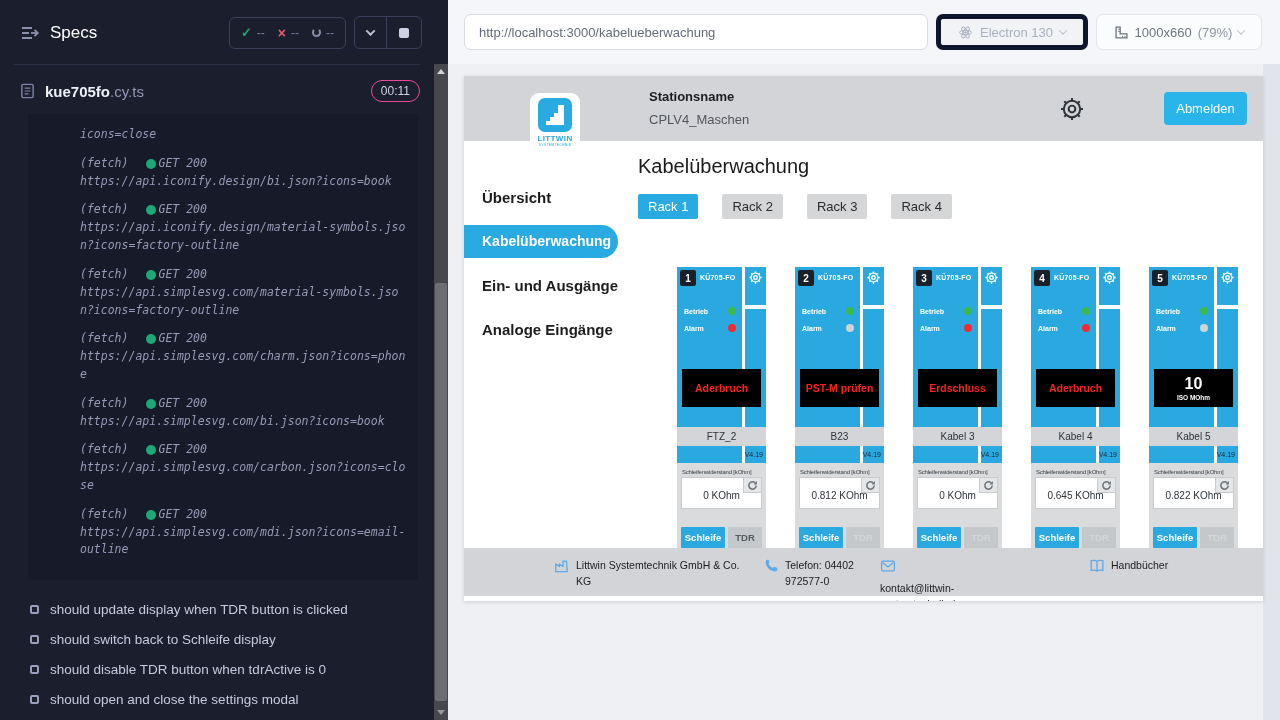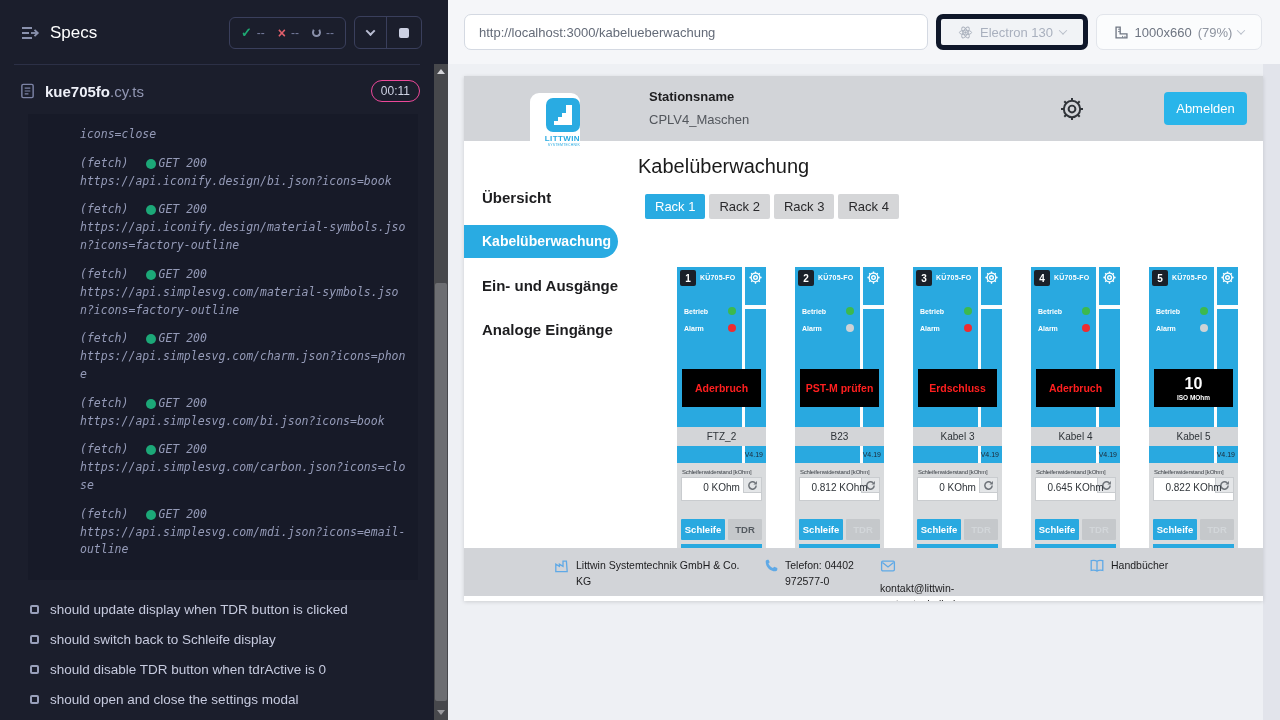--- a/index.html
+++ b/index.html
@@ -51,35 +51,35 @@
   .url-box { width:464px; height:36px; background:#fff; border:1px solid #d4d9e2; border-radius:7px; display:flex; align-items:center; padding:0 14px; font-size:13px; color:#646b78; }
   .browser-box { width:152px; height:36px; margin-left:8px; border:5px solid #0f172a; border-radius:7px; background:#f1f3f6; display:flex; align-items:center; justify-content:center; gap:7px; font-size:13px; color:#a9b0be; }
   .size-box { width:166px; height:36px; margin-left:8px; border:1px solid #e2e5eb; border-radius:7px; background:#fbfcfd; display:flex; align-items:center; justify-content:center; gap:6px; font-size:13px; color:#6e7582; }
   .zoom-label { color:#8d939f; }
   .chev-sm { width:6px; height:6px; border-right:1.5px solid #b9bfca; border-bottom:1.5px solid #b9bfca; transform:rotate(45deg) translate(-1px,-1px); }
   .right-strip { position:absolute; right:0; top:64px; bottom:0; width:17px; background:#e2e4eb; }
 
   
   .viewport { position:absolute; left:16px; top:76px; width:799px; height:525px; background:#fff; box-shadow:0 1px 4px rgba(0,0,0,.14); overflow:hidden; }
   .app-header { height:65px; background:#d2d4d8; position:relative; z-index:6; }
-  .logo-badge { position:absolute; left:66px; top:17px; width:50px; height:58px; background:#fff; border-radius:9px; z-index:7; display:flex; flex-direction:column; align-items:flex-end; padding-top:5px; }
+  .logo-badge { position:absolute; left:66px; top:17px; width:50px; height:58px; background:#fff; border-radius:9px; z-index:7; display:flex; flex-direction:column; align-items:center; padding-top:5px; }
   .logo-text { font-size:8px; font-weight:bold; color:#29abe2; letter-spacing:.4px; margin-top:2px; }
   .logo-sub { font-size:3.5px; color:#29abe2; letter-spacing:.2px; }
   .station { position:absolute; left:185px; top:13px; }
   .station-label { font-size:13px; font-weight:bold; color:#1d1d1f; }
   .station-name { font-size:13px; color:#52565c; margin-top:8px; }
   .gear-btn { position:absolute; left:594px; top:19px; width:28px; height:28px; cursor:pointer; }
   .logout-btn { position:absolute; left:700px; top:16px; width:83px; height:33px; background:#29b5ea; border-radius:4px; color:#fff; font-size:13px; display:flex; align-items:center; justify-content:center; cursor:pointer; }
   .app-body { display:flex; height:460px; }
   .nav { width:166px; background:#fff; padding-top:40px; }
   .nav-item { height:33px; line-height:33px; padding-left:18px; font-weight:bold; font-size:15px; color:#1d1d1f; margin-bottom:11px; cursor:pointer; }
   .nav-item.active { background:#29abe2; color:#fff; width:154px; border-radius:0 17px 17px 0; font-size:14px; }
   .content { flex:1; position:relative; }
   .page-title { position:absolute; left:8px; top:14px; font-size:20px; color:#1a1a1a; }
-  .racks { position:absolute; left:15px; top:53px; display:flex; gap:4px; }
+  .racks { position:absolute; left:8px; top:53px; display:flex; gap:24px; }
   .rack-tab { height:25px; padding:0 10px; background:#d5d6d8; color:#2a2a2c; font-size:13px; display:flex; align-items:center; border-radius:2px; cursor:pointer; }
   .rack-tab.active { background:#29abe2; color:#fff; }
   .cards { position:absolute; left:47px; top:126px; display:flex; gap:29px; }
 
   .card { width:89px; height:285px; background:#d9dbdd; overflow:hidden; position:relative; }
   .card-blue { height:196px; background:#29a9e0; position:relative; }
   .v-divider { position:absolute; left:65px; top:0; width:3px; height:100%; background:#fdfdfd; }
   .side-break { position:absolute; right:0; top:38px; width:21px; height:4px; background:#fdfdfd; }
   .card-num { position:absolute; left:3px; top:3px; width:16px; height:16px; background:#1a2029; color:#fff; font-size:10px; font-weight:bold; display:flex; align-items:center; justify-content:center; border-radius:2px; }
   .card-model { position:absolute; left:23px; top:7px; font-size:7px; font-weight:bold; color:#fff; letter-spacing:.2px; }
@@ -93,21 +93,21 @@
   .led-red { background:#ee2c31; }
   .status-display { position:absolute; left:5px; right:5px; top:102px; height:38px; background:#000; z-index:3; display:flex; flex-direction:column; align-items:center; justify-content:center; }
   .status-main { color:#ff1f1f; font-size:10.5px; font-weight:bold; white-space:nowrap; }
   .status-big .status-main { color:#fff; font-size:16px; }
   .status-sub { color:#fff; font-size:6.5px; font-weight:bold; margin-top:1px; }
   .status-sub:empty { display:none; }
   .name-bar { position:absolute; left:0; right:0; top:160px; height:19px; background:#d3d5d8; z-index:4; font-size:10px; color:#2e3338; line-height:19px; text-align:center; }
   .fw-version { position:absolute; right:3px; bottom:5px; font-size:7px; color:#1b2734; z-index:2; }
   .card-lower { padding:6px 4px 0; }
   .res-label { font-size:6px; color:#3a3f45; margin:0 0 2px 1px; white-space:nowrap; letter-spacing:-.2px; overflow:hidden; }
-  .res-display { height:24px; background:#fff; position:relative; border:1px solid #c9ccCF; }
+  .res-display { height:32px; background:#fff; position:relative; border:1px solid #c9ccCF; }
   .refresh-btn { position:absolute; right:0; top:0; width:18px; height:15px; background:#e4e6e8; border-left:1px solid #c9cccf; border-bottom:1px solid #c9cccf; display:flex; align-items:center; justify-content:center; cursor:pointer; }
   .res-value { position:absolute; left:0; right:0; bottom:7px; text-align:center; font-size:10px; color:#2e3338; }
   .btn-row { margin-top:18px; display:flex; gap:3px; height:21px; }
   .btn-schleife { width:44px; background:#29a9e0; color:#fff; font-size:9.5px; font-weight:bold; display:flex; align-items:center; justify-content:center; border-radius:1px; cursor:pointer; }
   .btn-tdr { flex:1; background:#c5c8cb; color:#d2d6d9; font-size:9.5px; font-weight:bold; display:flex; align-items:center; justify-content:center; border-radius:1px; cursor:pointer; }
   .btn-tdr.tdr-on { color:#555b61; }
   .bottom-strip { margin-top:4px; height:40px; background:#29a9e0; }
 
   .app-footer { position:absolute; left:0; right:0; top:472px; height:48px; background:#d2d4d8; z-index:10; display:flex; padding:9px 0 0 90px; gap:10px; }
   .f-item { display:flex; gap:6px; font-size:10.5px; color:#1c1c1e; line-height:1.55; }

